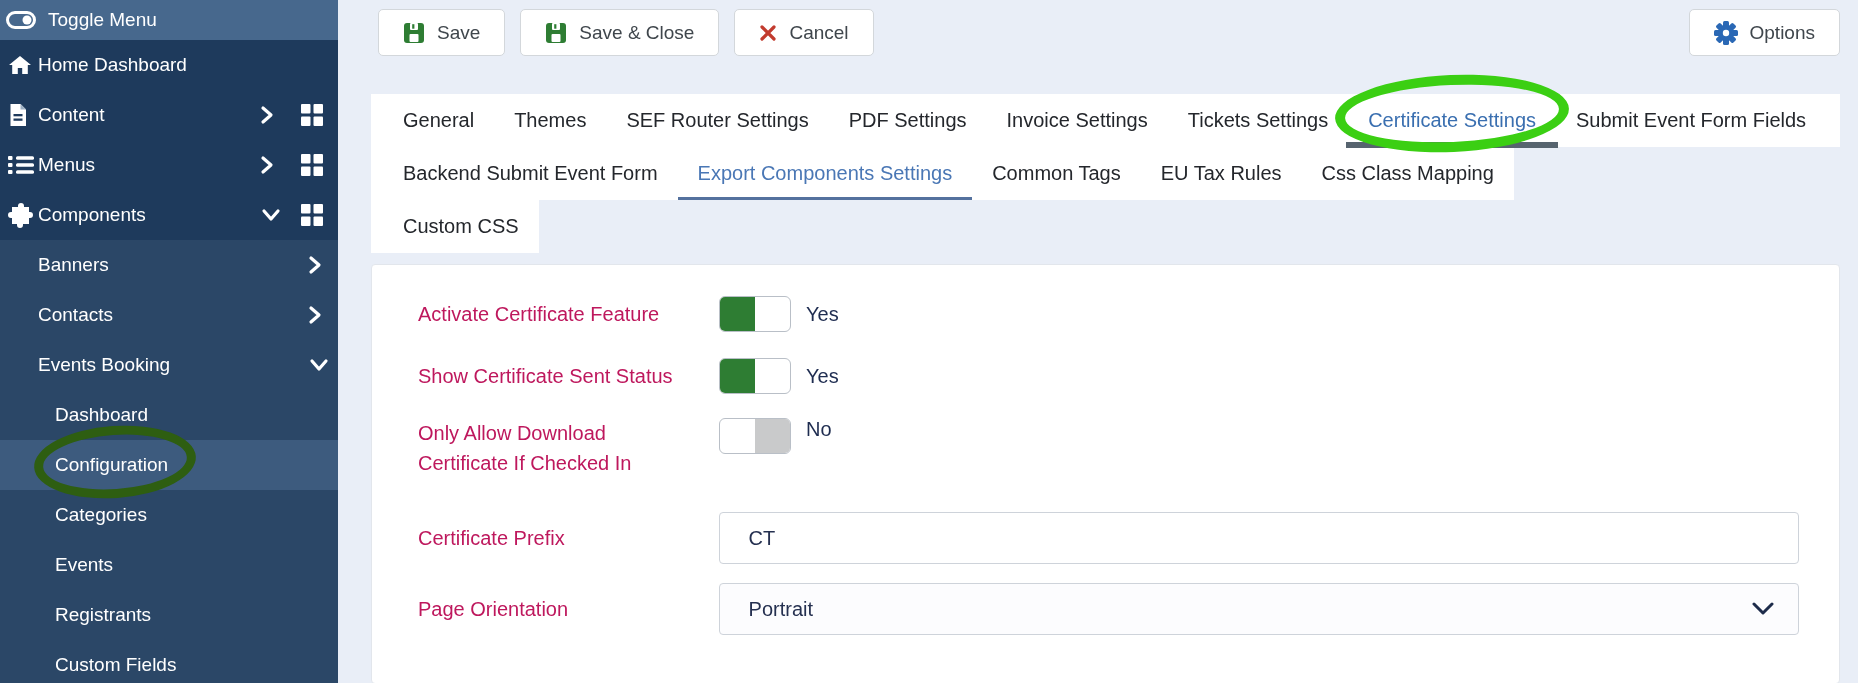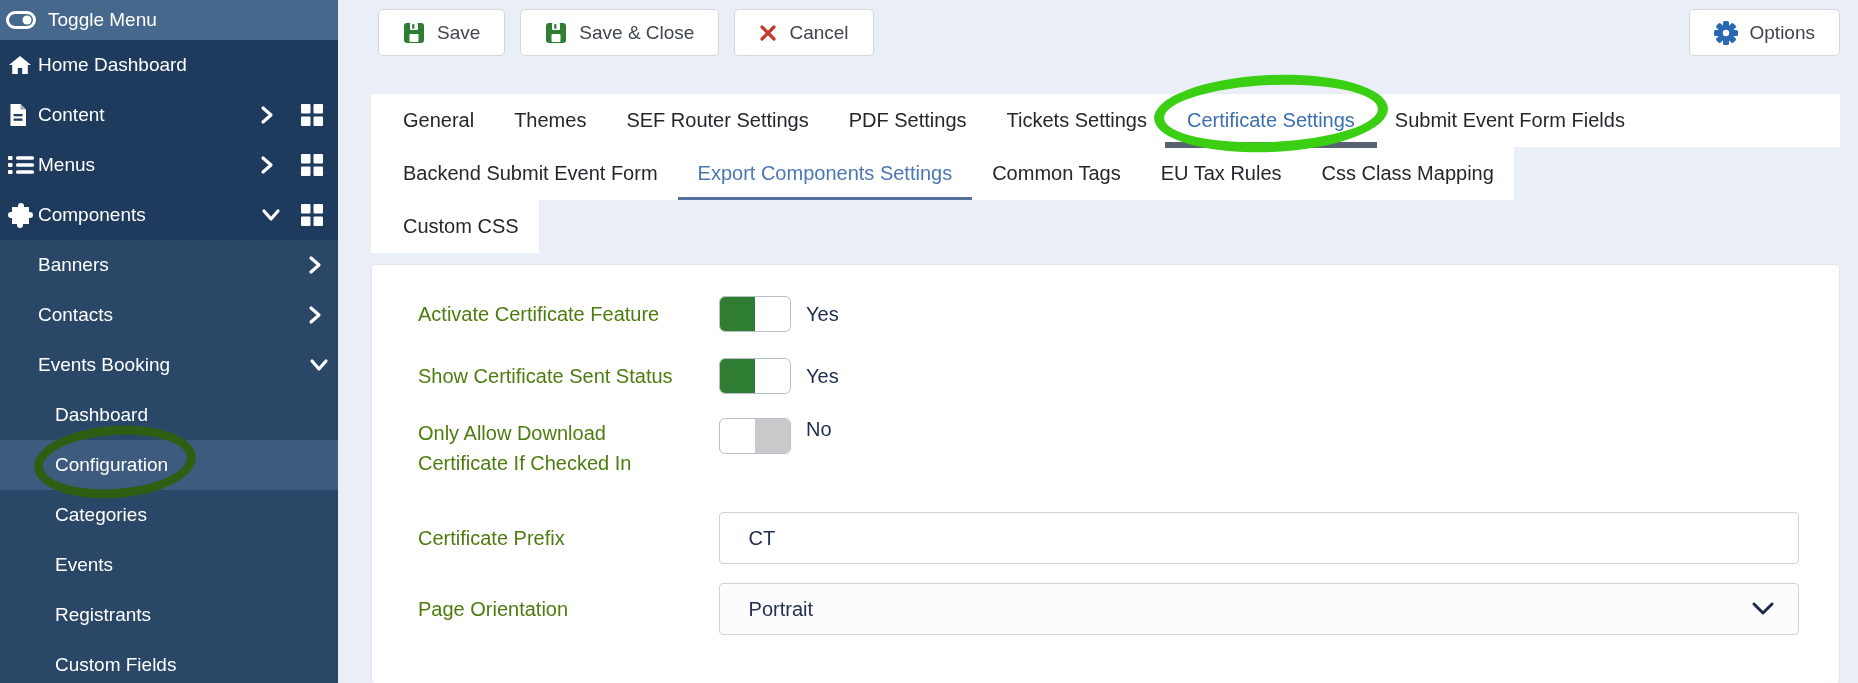--- a/index.html
+++ b/index.html
@@ -48,21 +48,21 @@
     background:#57646f; z-index:2; pointer-events:none; }
   .cert-ellipse { position:absolute; left:-13px; right:-13px; top:-19px; height:77px;
     border:10px solid #3bcf13; border-radius:50%; transform:rotate(-2.5deg);
     z-index:3; pointer-events:none; }
 
   
   .card { margin:11px 0 0 33px; width:1469px; height:420px; background:#fff;
     border:1px solid #e2e6ec; border-radius:4px; padding:31px 40px 0 46px; }
   .frow { display:flex; align-items:center; }
   .frow.top { align-items:flex-start; }
-  .flabel { width:272px; margin-right:29px; font-size:20px; color:#4d7c0f; line-height:30px; }
+  .flabel { width:272px; margin-right:29px; font-size:20px; color:#be185d; line-height:30px; }
   .fval { margin-left:15px; font-size:20px; color:#1e2c50; }
   .switch { position:relative; width:72px; height:36px; background:#fff;
     border:1px solid #b9bfc7; border-radius:6px; cursor:pointer; flex:none; }
   .switch .fill { position:absolute; top:0; bottom:0; width:50%; }
   .switch.on .fill { left:0; background:#2e7d33; border-radius:5px 0 0 5px; }
   .switch.off .fill { right:0; background:#c9cacb; border-radius:0 5px 5px 0; }
   .tinput { width:1082px; height:52px; border:1px solid #ced3da; border-radius:4px;
     padding-left:29px; font-size:20px; color:#253050; background:#fff;
     font-family:"Liberation Sans", sans-serif; }
   .selectbox { position:relative; width:1082px; height:52px; border:1px solid #ced3da;
@@ -271,20 +271,21 @@
         <span>Options</span>
       </button>
     </div>
 
     <div class="tabs">
       <div class="trow full">
         <span class="tab">General</span>
         <span class="tab">Themes</span>
         <span class="tab">SEF Router Settings</span>
         <span class="tab">PDF Settings</span>
+        <span class="tab">Invoice Settings</span>
         <span class="tab">Tickets Settings</span>
         <span class="tab cert">
           <span>Certificate Settings</span>
           <span class="cert-bar"></span>
           <span class="cert-ellipse"></span>
         </span>
         <span class="tab">Submit Event Form Fields</span>
       </div>
       <div class="trow">
         <span class="tab">Backend Submit Event Form</span>

